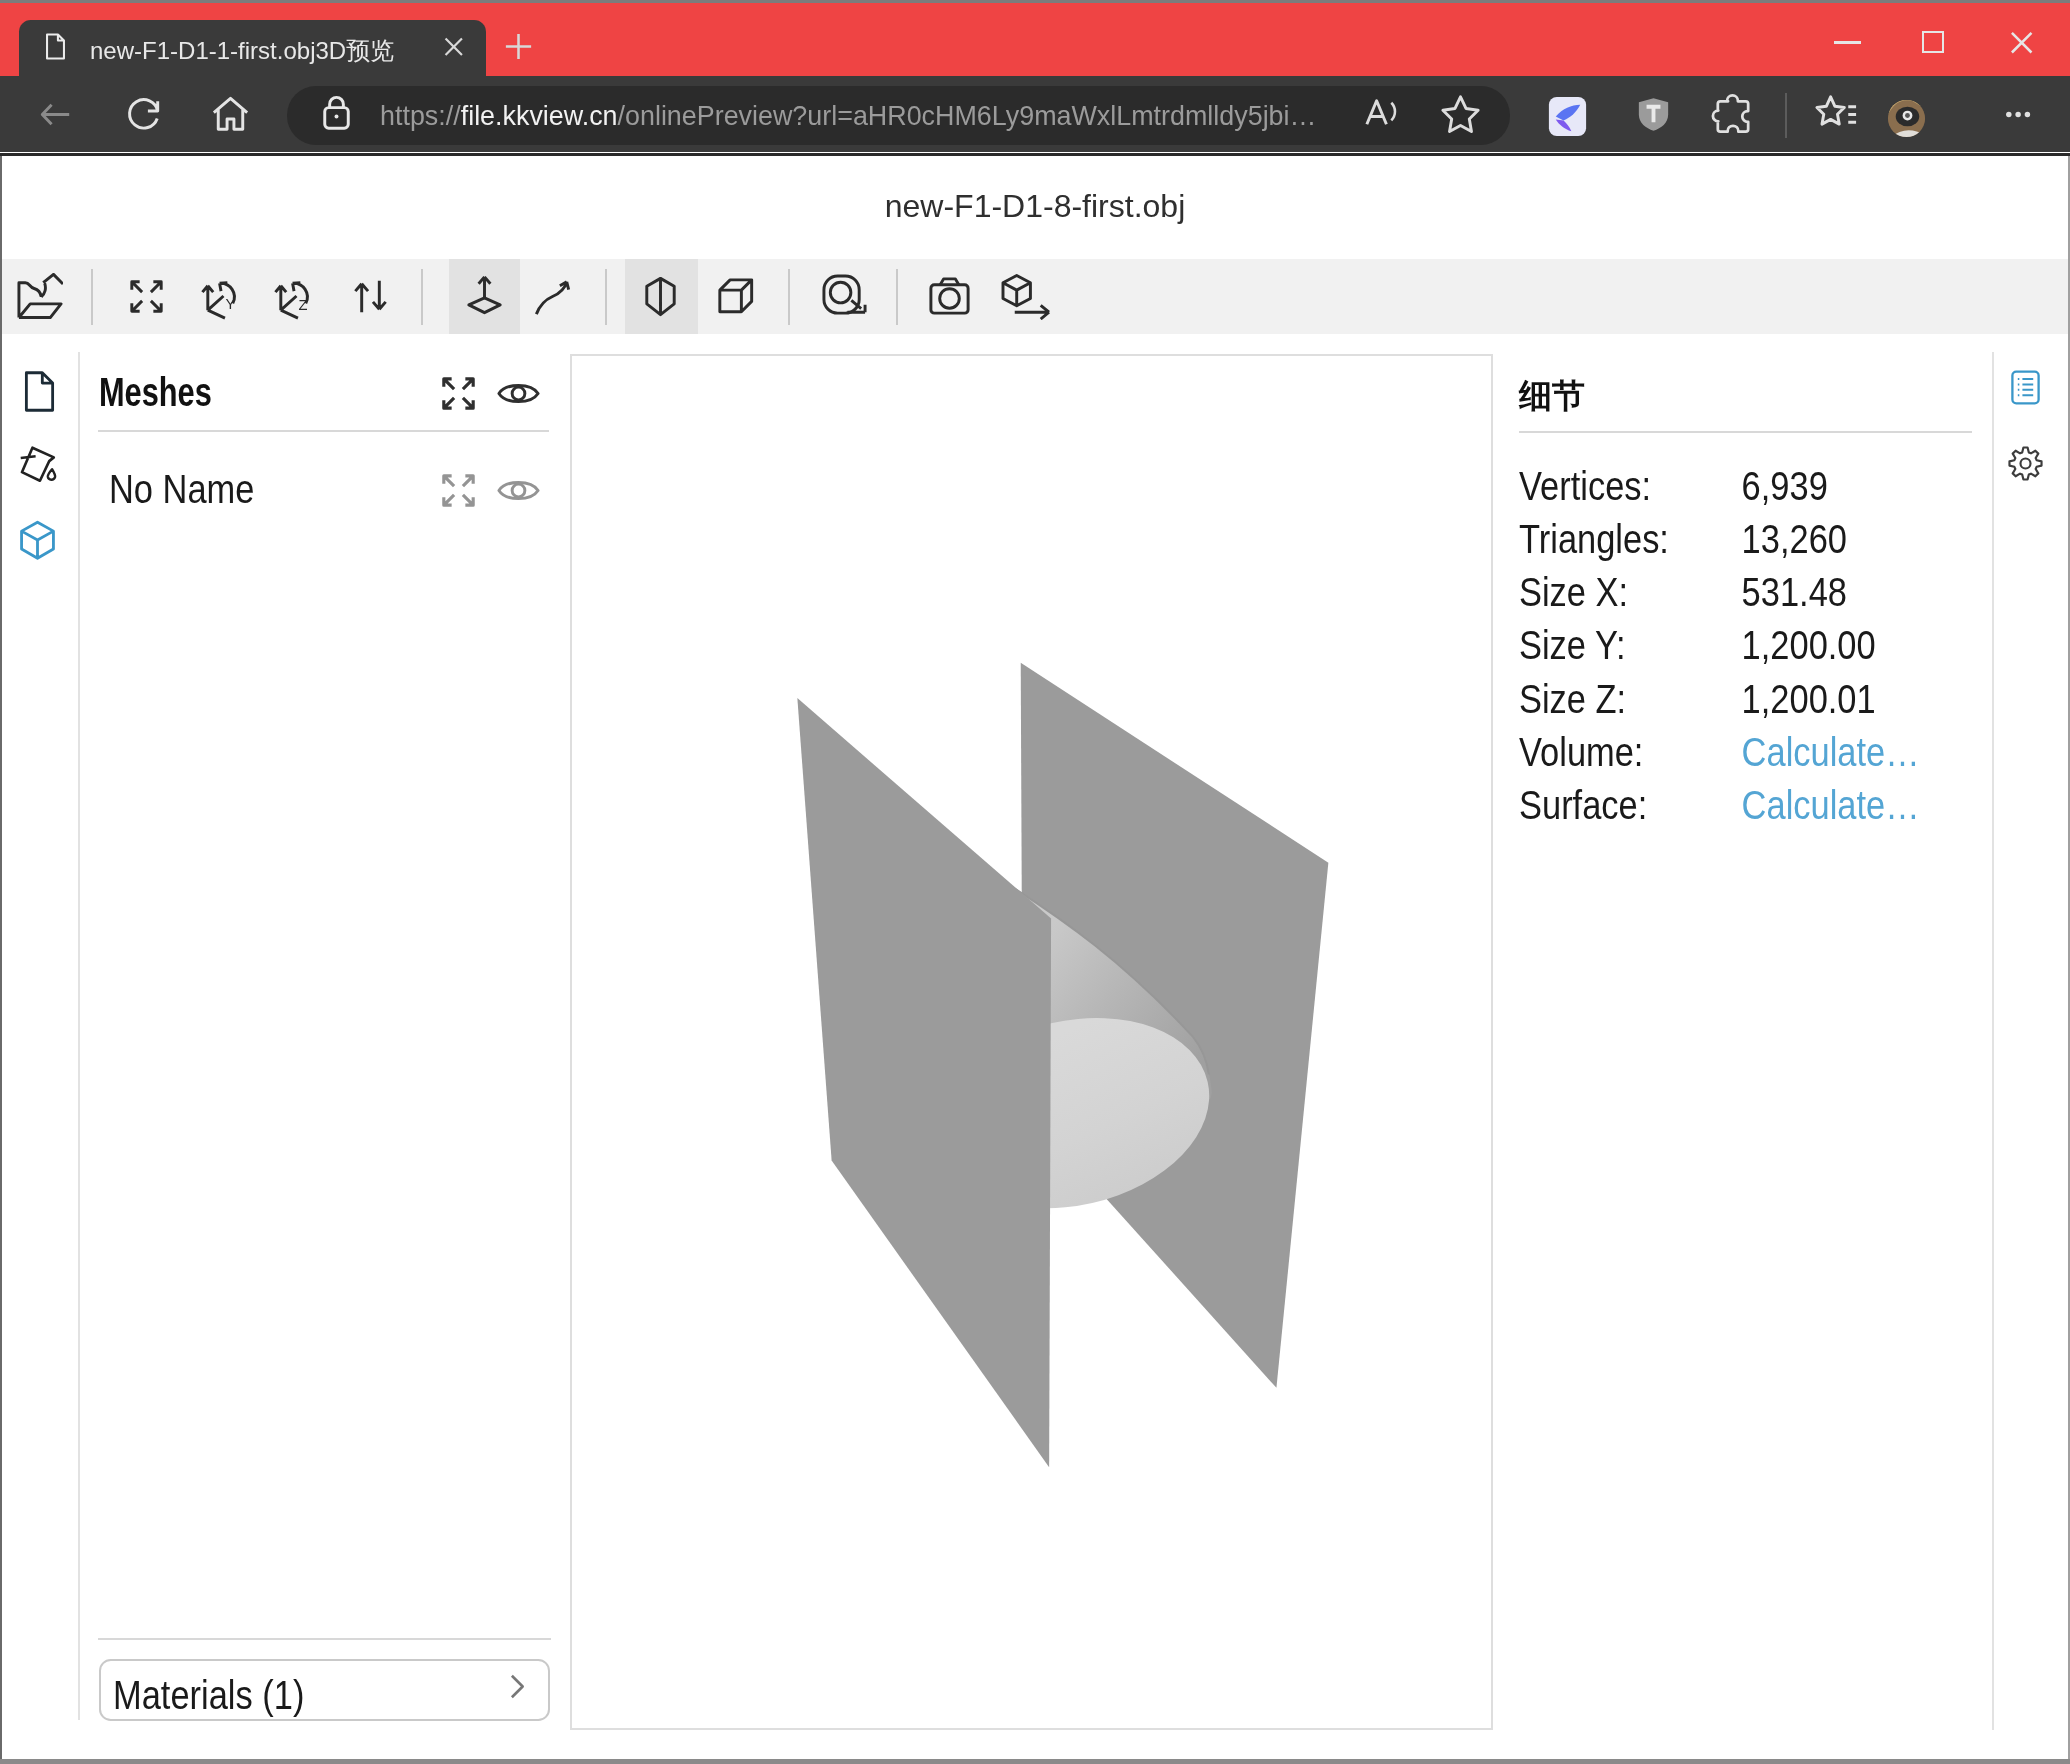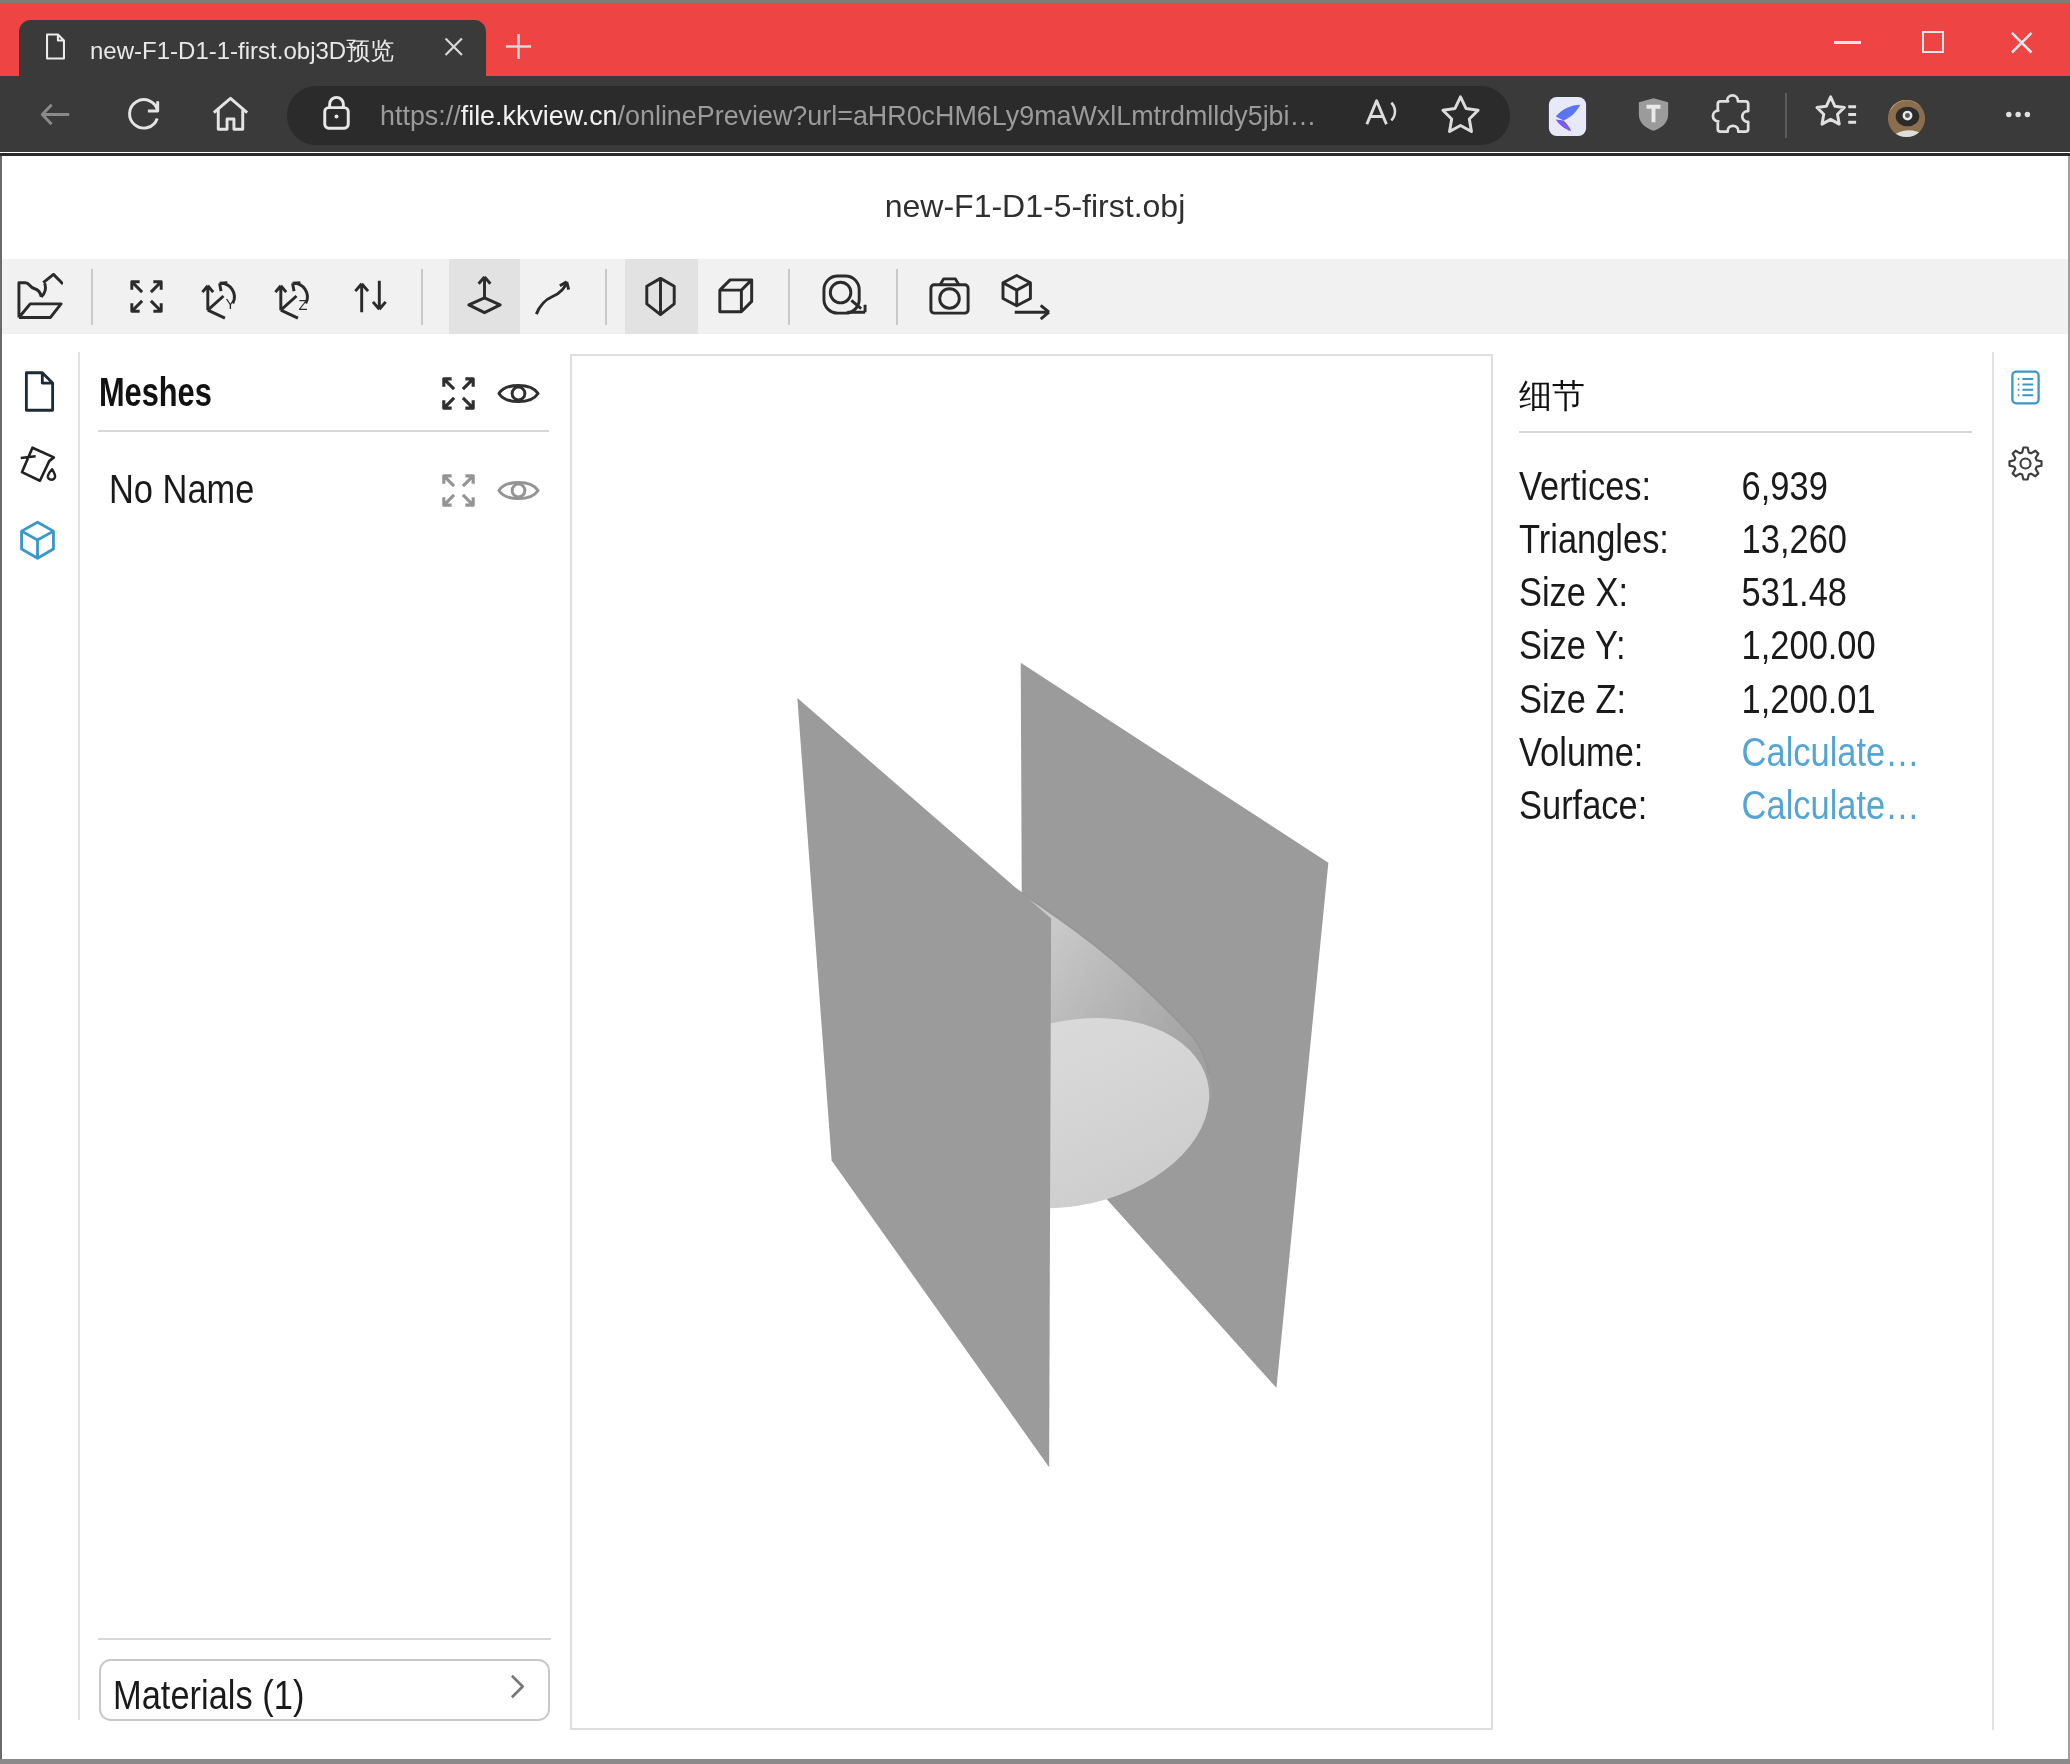--- a/index.html
+++ b/index.html
@@ -29,21 +29,21 @@
   #lsep { left:78px; top:352px; width:2px; height:1368px; background:#e2e2e2; }
   #meshes { left:99px; top:369px; font-size:41px; font-weight:bold; color:#111; transform:scaleX(0.75); transform-origin:left top; }
   #mdiv { left:98px; top:430px; width:451px; height:2px; background:#d8d8d8; }
   #noname { left:109px; top:466px; font-size:41px; color:#1a1a1a; transform:scaleX(0.84); transform-origin:left top; }
   #botdiv { left:98px; top:1638px; width:453px; height:2px; background:#d8d8d8; }
   #matbtn { left:99px; top:1659px; width:451px; height:62px; border:2px solid #c9c9c9; border-radius:11.8px;padding-left:33px; }
   #matbtn span { position:absolute; left:11.8px; top:10.8px; font-size:41px; color:#1a1a1a; transform:scaleX(0.84); transform-origin:left top; }
   
   #vp { left:570px; top:354px; width:923px; height:1376px; border:2px solid #dedede; background:#fff; }
   
-  #dtitle { left:1519px; top:374px; font-size:33px; font-weight:normal; color:#111; }
+  #dtitle { left:1519px; top:374px; font-size:33px; font-weight:bold; color:#111; }
   #ddiv { left:1519px; top:431px; width:453px; height:2px; background:#d8d8d8; }
   .drow { position:absolute; left:1519px; width:549px; font-size:41px; color:#1a1a1a; transform:scaleX(0.84); transform-origin:left top; }
   .drow .val { position:absolute; left:265px; color:#1a1a1a; }
   .drow .calc { color:#54a5d4; }
   
   #rsep { left:1992px; top:352px; width:2px; height:1378px; background:#e2e2e2; }
   
   .tic { position:absolute; top:13.7px; width:47px; height:47px; fill:none; stroke:#2b2b2b; stroke-width:3; stroke-linejoin:round; }
   .tic:last-of-type { width:57px; }
   .cic { position:absolute; width:47px; height:47px; fill:none; stroke-width:3; stroke-linejoin:round; }
@@ -59,21 +59,21 @@
       <div id="tabtitle" class="abs">new-F1-D1-1-first.obj3D预览</div>
     </div>
   </div>
   <div id="addrbar" class="abs">
     <div id="urlpill" class="abs">
       <div class="urltext">https://<b>file.kkview.cn</b>/onlinePreview?url=aHR0cHM6Ly9maWxlLmtrdmlldy5jbi…</div>
     </div>
   </div>
   <div id="chromeline" class="abs"></div>
 
-  <div id="ptitle" class="abs">new-F1-D1-5-first.obj</div>
+  <div id="ptitle" class="abs">new-F1-D1-8-first.obj</div>
 
   <div id="toolbar" class="abs">
     <div class="tsep" style="left:91px"></div>
     <div class="tsep" style="left:421px"></div>
     <div class="tsep" style="left:605px"></div>
     <div class="tsep" style="left:788px"></div>
     <div class="tsep" style="left:896px"></div>
     <div class="thl" style="left:449px; width:71px;"></div>
     <div class="thl" style="left:625px; width:73px;"></div>
     <svg class="tic" style="left:15.7px" viewBox="0 0 48 48">

